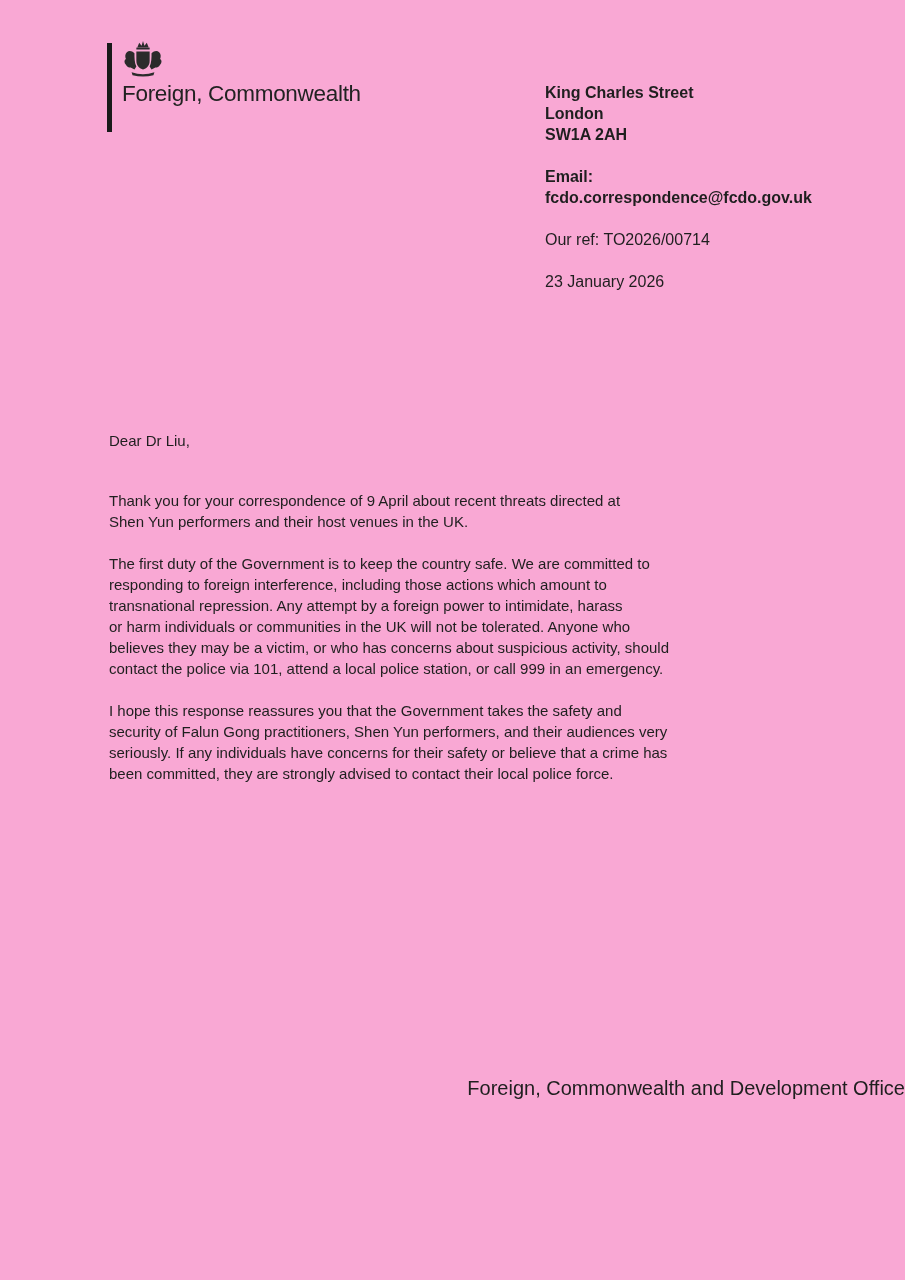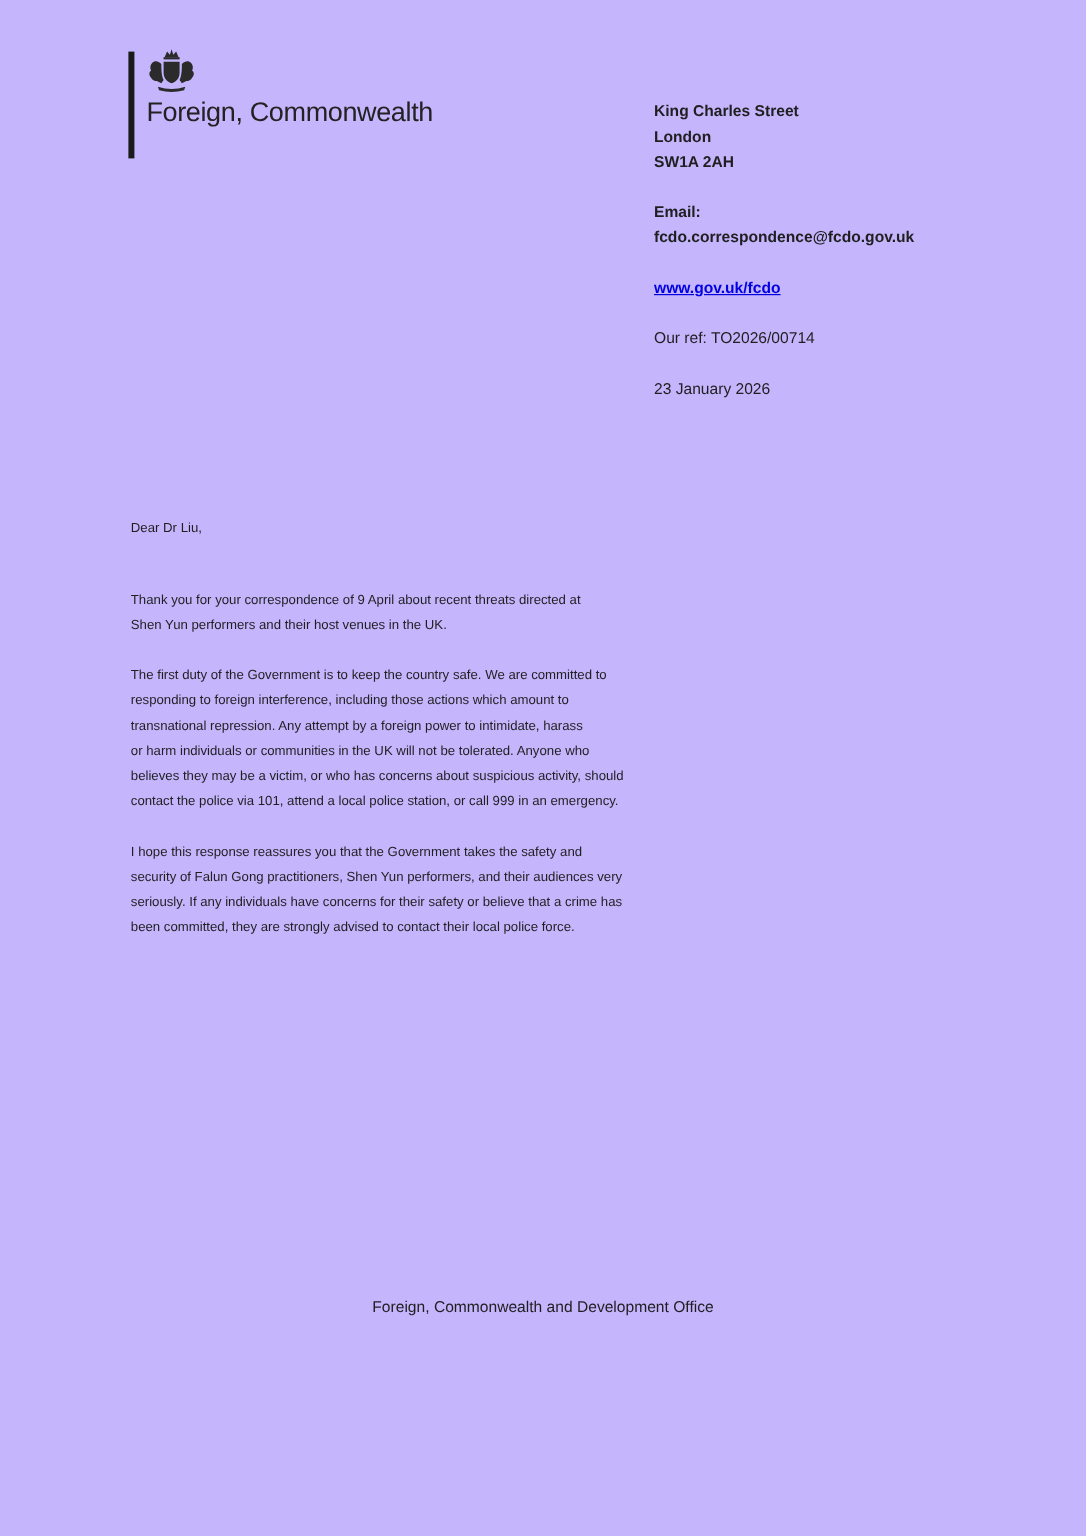--- a/index.html
+++ b/index.html
@@ -4,21 +4,21 @@
 <style>
   html, body {
     margin: 0;
     padding: 0;
     background: #ffffff;
   }
   .page {
     position: relative;
     width: 905px;
     height: 1280px;
-    background: #c4b5fd;
+    background: #f9a8d4;
     font-family: "Liberation Sans", sans-serif;
     color: #1f1f1f;
     overflow: hidden;
   }
 
   
   .logo {
     position: absolute;
     left: 107px;
     top: 40px;
@@ -44,21 +44,21 @@
     letter-spacing: -0.3px;
     color: #222222;
   }
 
   
   .header-right {
     position: absolute;
     left: 545px;
     top: 82px;
     width: 350px;
-    font-size: 13px;
+    font-size: 16px;
     line-height: 21px;
   }
   .header-right .block {
     margin-bottom: 21px;
   }
   .bold { font-weight: bold; }
   .pre { white-space: pre-line; }
   .website-link {
     display: inline-block;
     font-weight: bold;
@@ -66,39 +66,39 @@
     text-decoration: underline;
     cursor: pointer;
   }
 
   
   .letter-body {
     position: absolute;
     left: 109px;
     top: 430px;
     width: 775px;
-    font-size: 11px;
+    font-size: 15px;
     line-height: 21px;
   }
   .letter-body p {
     margin: 0 0 21px 0;
     white-space: pre-line;
   }
   .letter-body p.salutation {
     margin-bottom: 39px;
   }
 
   
   .signature {
     position: absolute;
     left: 0;
     top: 1078px;
     width: 905px;
-    text-align: center;
-    font-size: 13px;
+    text-align: right;
+    font-size: 20px;
     line-height: 21px;
   }
 </style>
 </head>
 <body>
 
 <div class="page">
 
   <div class="logo">
     <div class="logo-bar"></div>
@@ -123,23 +123,20 @@
 
   <div class="header-right">
     <div class="block bold pre">King Charles Street
 London
 SW1A 2AH</div>
     <div class="block bold">
       <div>Email:</div>
       <div>fcdo.correspondence@fcdo.gov.uk</div>
     </div>
     <div class="block">
-      <a class="website-link">www.gov.uk/fcdo</a>
-    </div>
-    <div class="block">
       <div>Our ref: TO2026/00714</div>
     </div>
     <div class="block">23 January 2026</div>
   </div>
 
   <div class="letter-body">
     <p class="salutation">Dear Dr Liu,</p>
     <p>Thank you for your correspondence of 9 April about recent threats directed at
 Shen Yun performers and their host venues in the UK.</p>
     <p>The first duty of the Government is to keep the country safe. We are committed to

